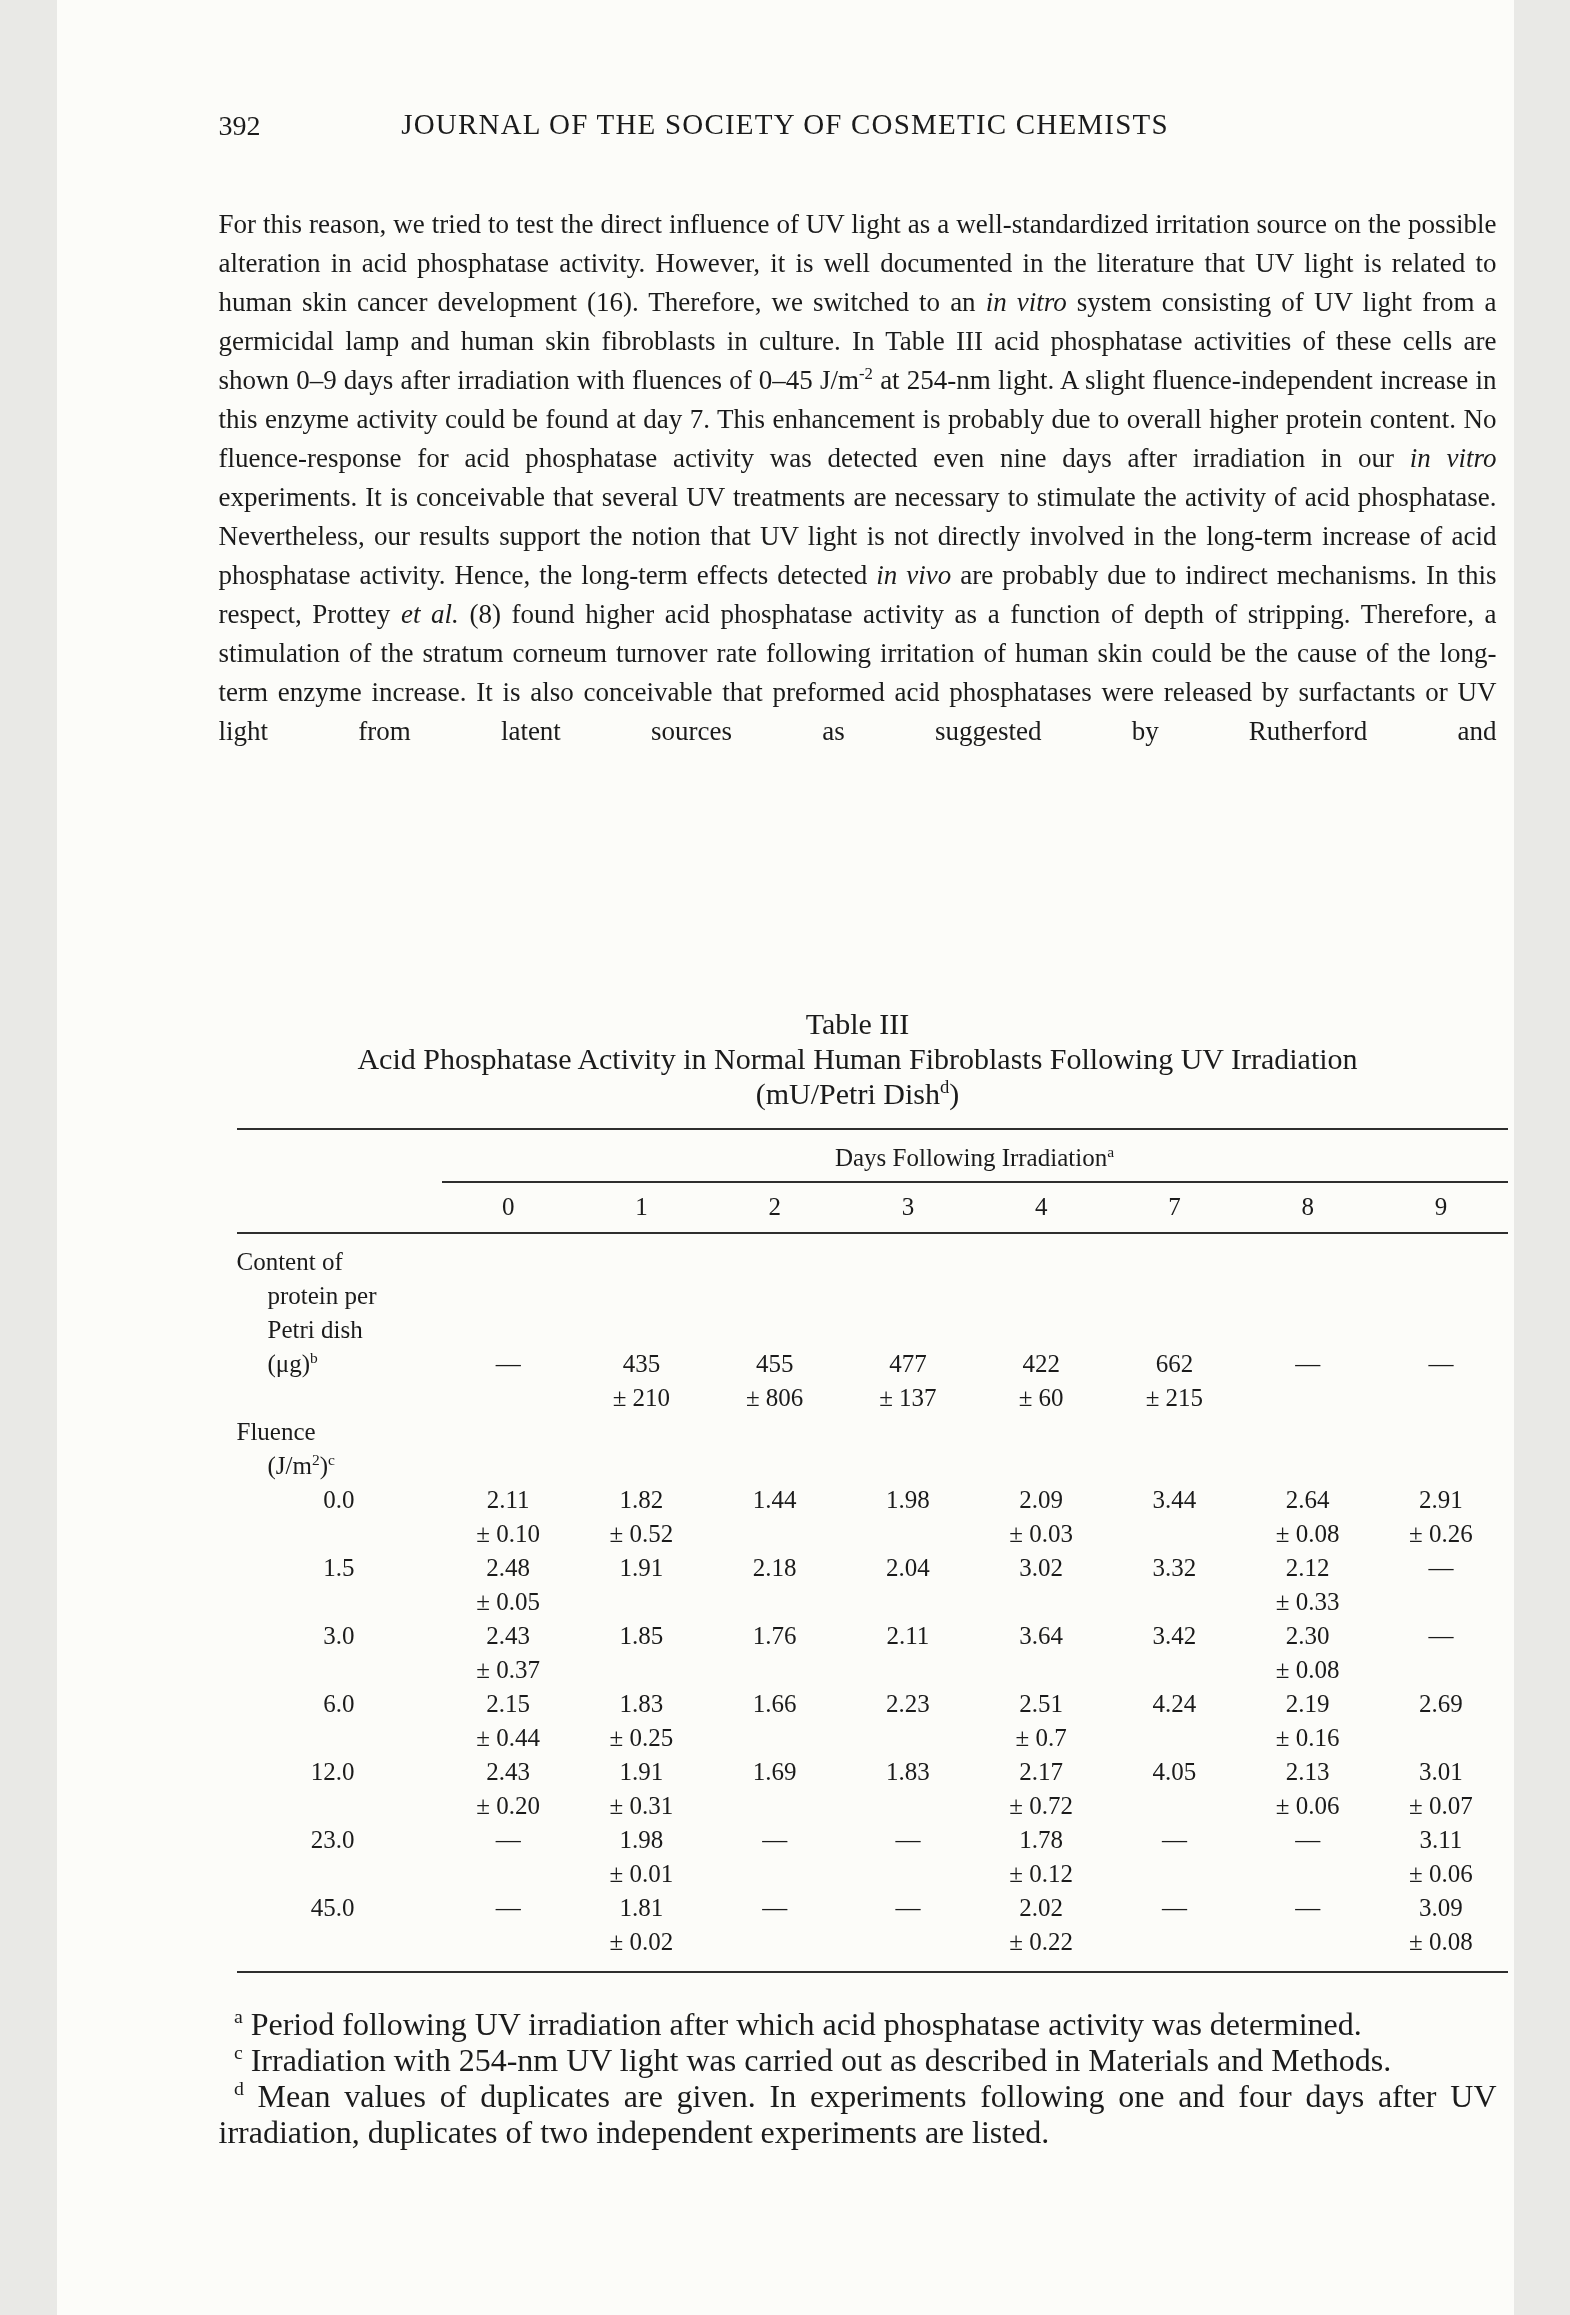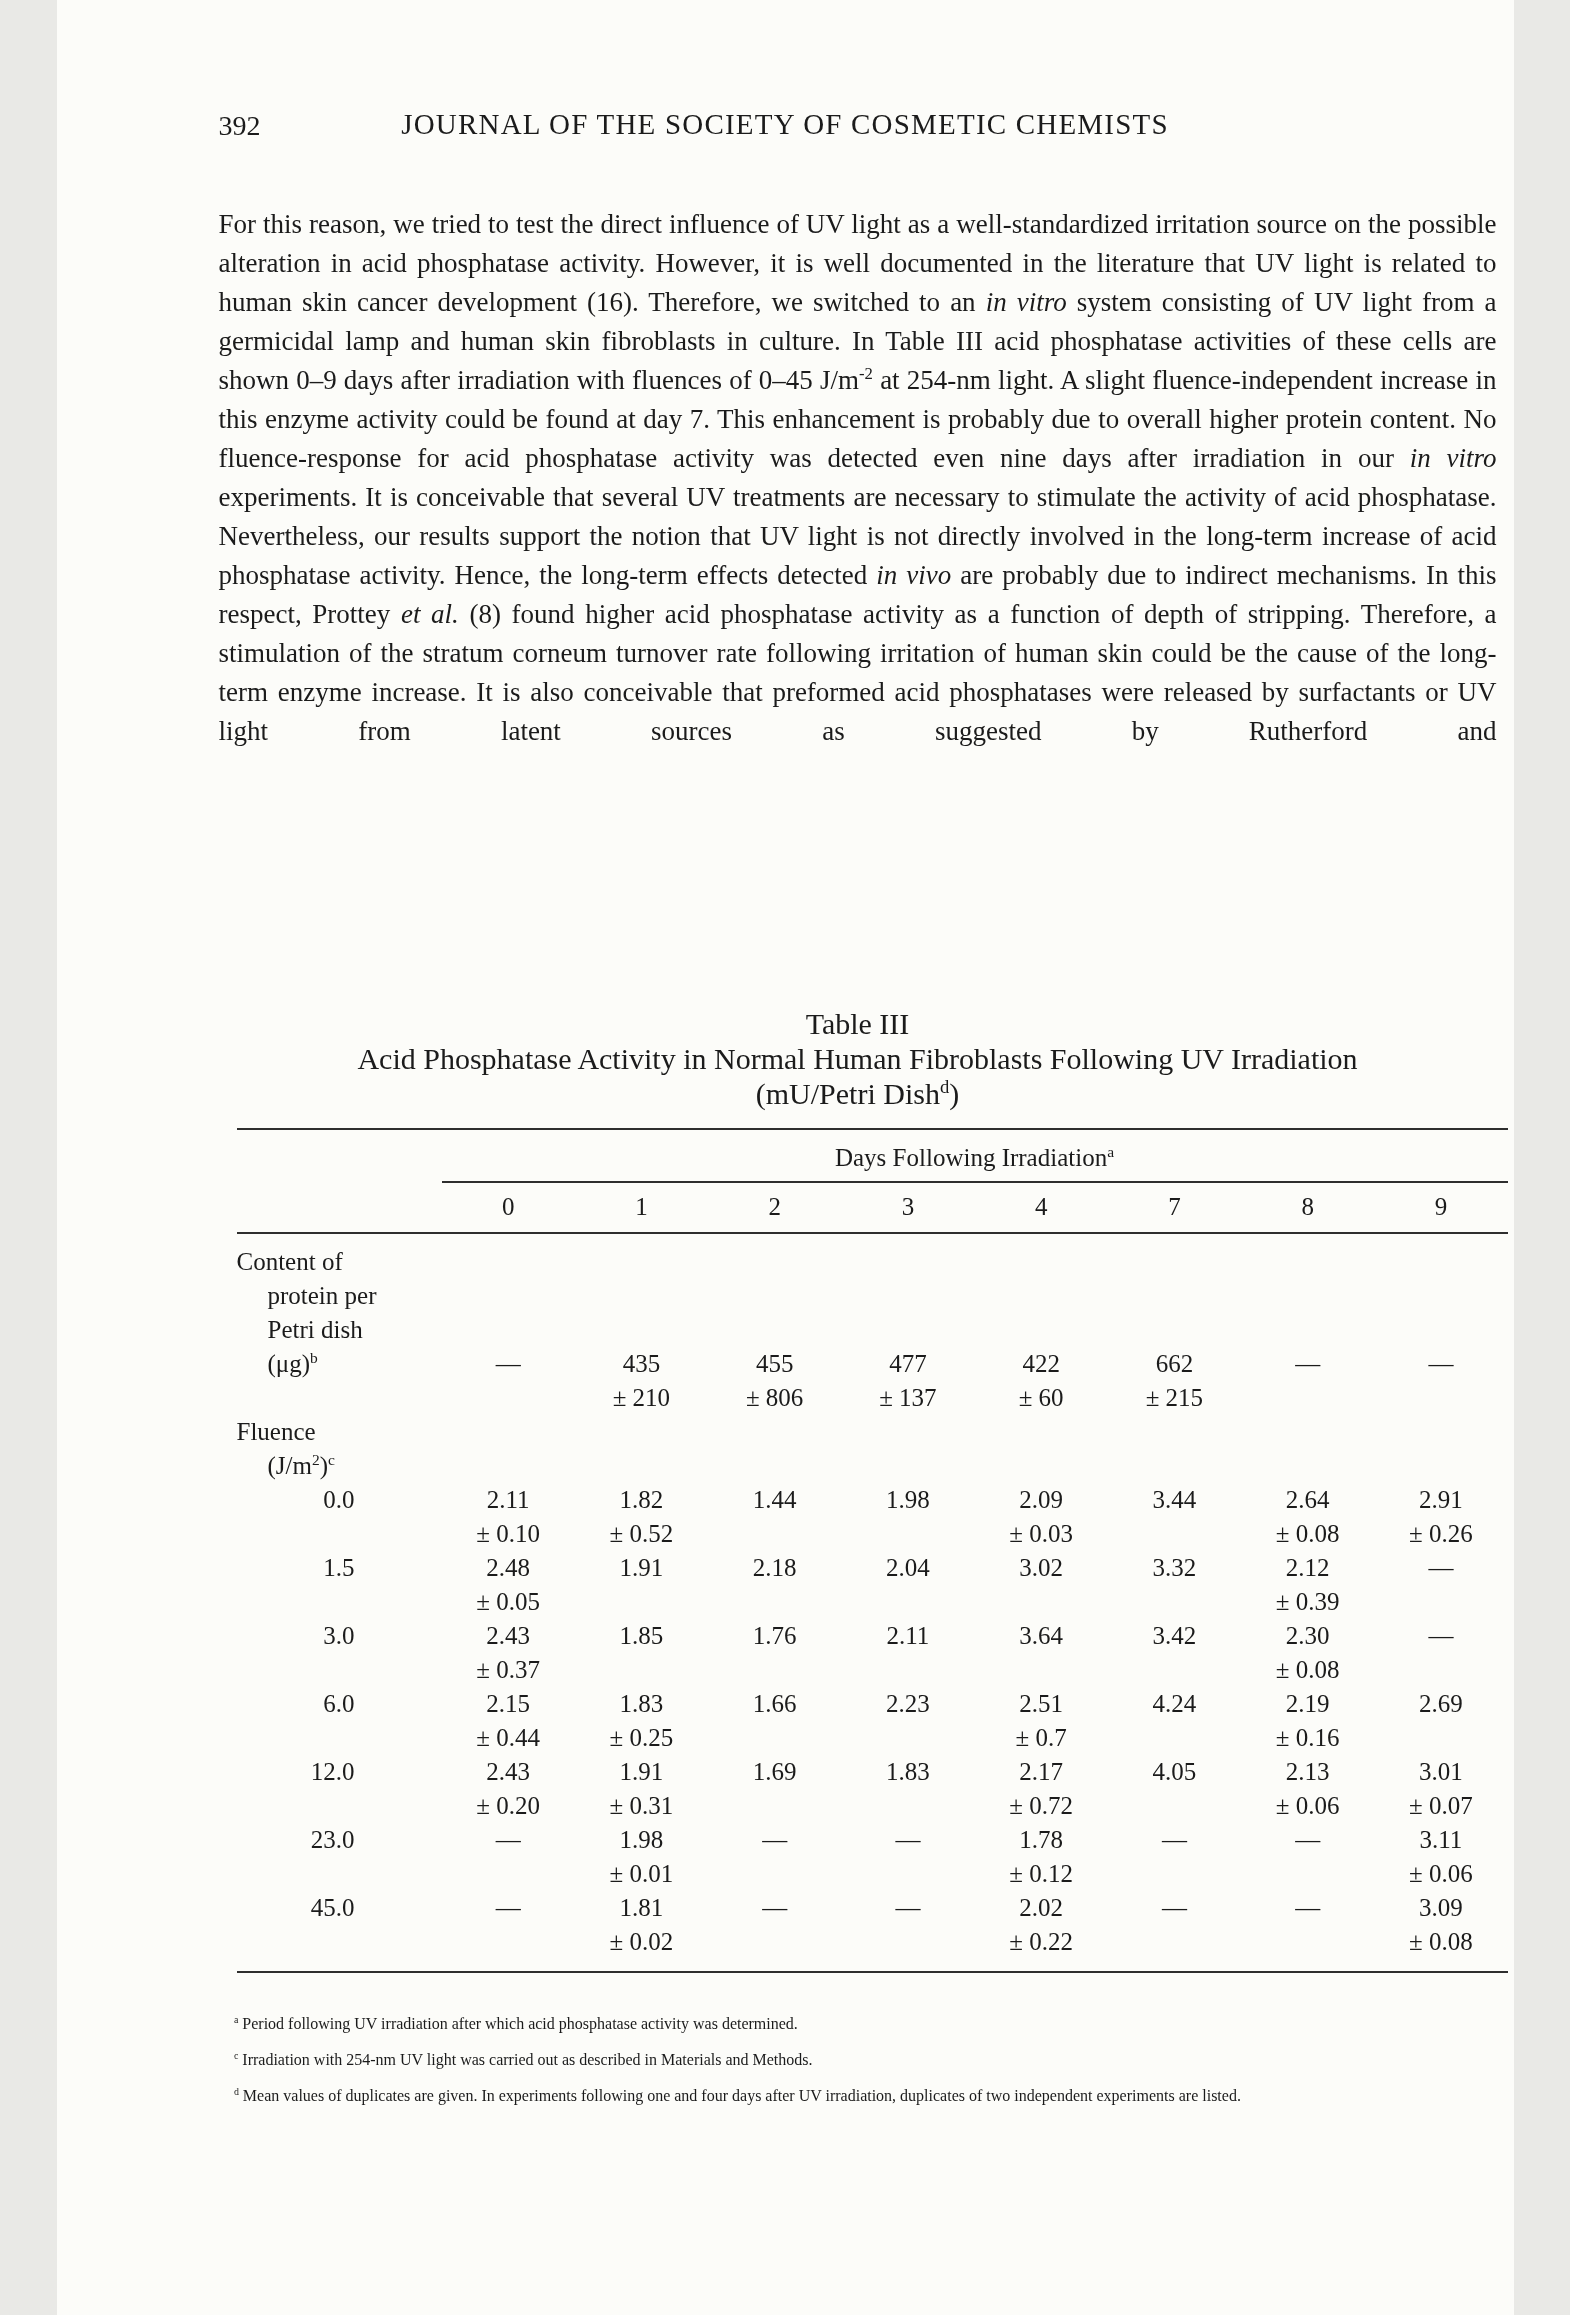--- a/index.html
+++ b/index.html
@@ -51,21 +51,21 @@
   td.stub { text-align: left; }
   td.stub .sl { line-height: 34px; height: 34px; white-space: nowrap; }
   td.stub .sl.ind { padding-left: 31px; }
   .fl-label { width: 118px; text-align: right; line-height: 34px; height: 34px; }
   td.bcell { text-align: center; }
   td.bcell .v, td.bcell .e { line-height: 34px; height: 34px; white-space: nowrap; }
   tbody tr:last-child td { padding-bottom: 11.6px; margin-top: 24px; }
 
   .footnotes {
     position: absolute; top: 2006px; left: 162px; width: 1278px;
-    font-size: 16px; line-height: 36px;
+    font-size: 32px; line-height: 36px;
   }
   .footnote { text-indent: 15.4px; text-align: justify; margin: 0; }
 </style>
 </head>
 <body>
 
 <div class="page">
 
   <div class="page-header">
     <span class="page-num">392</span>
@@ -212,21 +212,21 @@
             <td class="bcell">
               <div class="v">3.02</div>
               <div class="e">&nbsp;</div>
             </td>
             <td class="bcell">
               <div class="v">3.32</div>
               <div class="e">&nbsp;</div>
             </td>
             <td class="bcell">
               <div class="v">2.12</div>
-              <div class="e">± 0.39</div>
+              <div class="e">± 0.33</div>
             </td>
             <td class="bcell">
               <div class="v">—</div>
               <div class="e">&nbsp;</div>
             </td>
           </tr>
           <tr class="fluence-row">
             <td class="stub">
               <div class="fl-label">3.0</div>
             </td>

